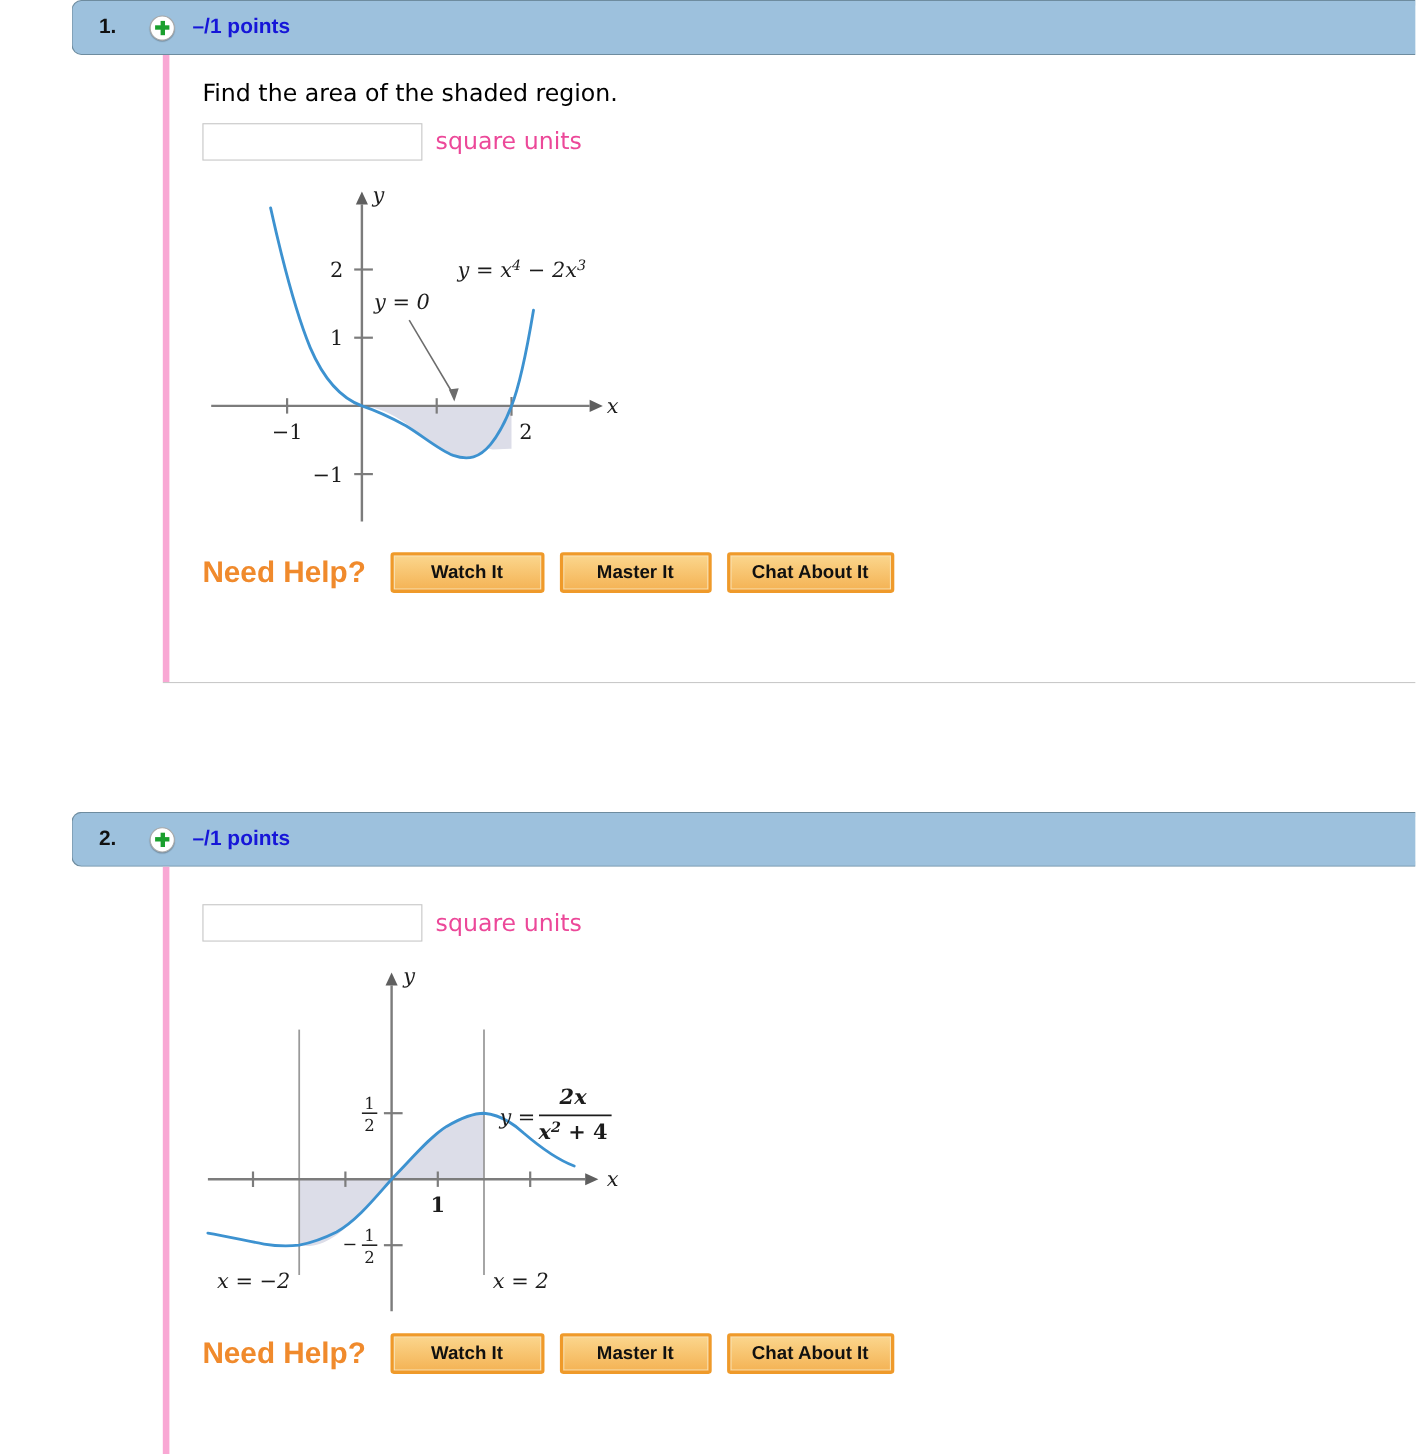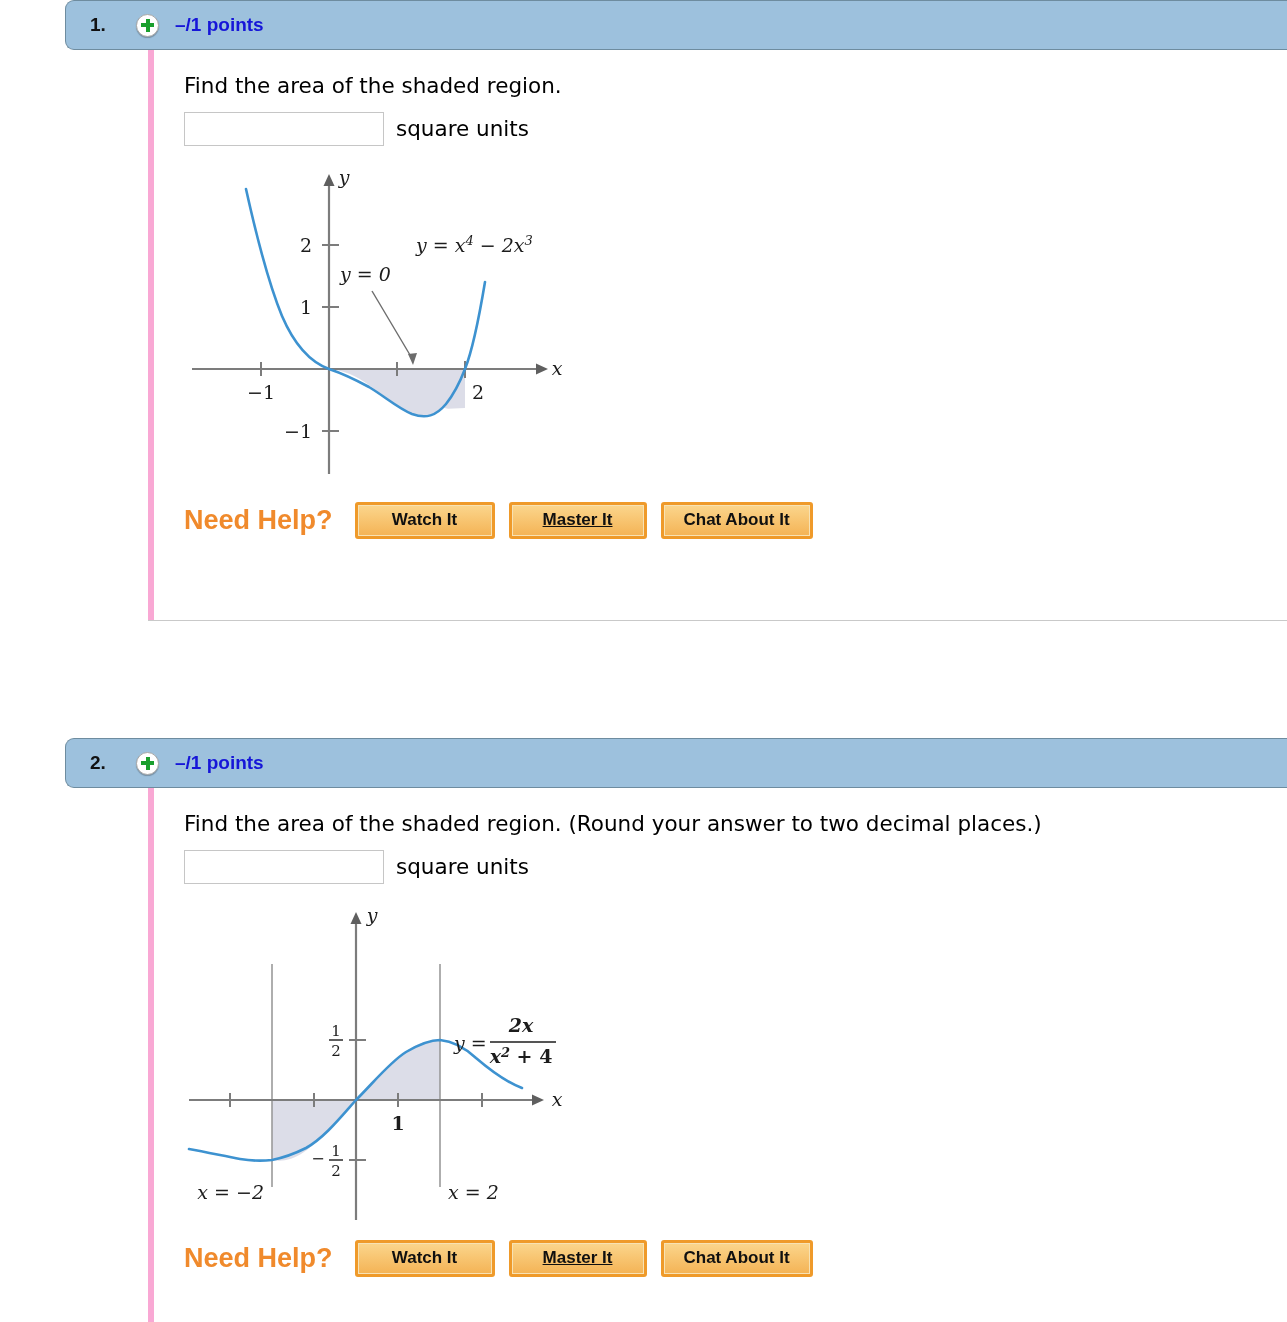--- a/index.html
+++ b/index.html
@@ -101,21 +101,21 @@
     background: #ffffff;
     box-sizing: border-box;
     outline: none;
     font-family: "DejaVu Sans", sans-serif;
     font-size: 16px;
     padding: 0 5px;
   }
   .answer-unit {
     font-family: "DejaVu Sans", sans-serif;
     font-size: 21.5px;
-    color: #000000;
+    color: #ec4899;
     margin-left: 12px;
   }
 
   .figure-wrap { margin-top: 18px; }
 
   
   .need-help-row {
     display: flex;
     align-items: center;
     margin-top: 4px;
@@ -135,21 +135,21 @@
     background: linear-gradient(to bottom, #fbd68d 0%, #f8c673 45%, #f4b355 100%);
     border: 3px solid #ef9a2a;
     border-radius: 3px;
     padding: 5px 0 6px 0;
     margin-right: 14px;
     text-align: center;
     box-shadow: inset 0 0 0 1px #f7e2b4;
     cursor: pointer;
   }
   .btn-watch  { width: 140px; }
-  .btn-master { width: 138px; text-decoration: underline; }
+  .btn-master { width: 138px; }
   .btn-chat   { width: 152px; }
 </style>
 </head>
 <body>
 
 <div id="page">
 
   <div class="question-block" style="top:0;">
 
     <div class="q-header">
@@ -232,21 +232,20 @@
   <div class="question-block" style="top:738px;">
 
     <div class="q-header">
       <span class="q-number">2.</span>
       <span class="plus-icon"></span>
       <span class="q-points">–/1 points</span>
     </div>
 
     <div class="q-body" style="height:584px;">
 
-      <div class="q-text">Find the area of the shaded region. (Round your answer to two decimal places.)</div>
 
       <div class="answer-row">
         <input class="answer-input" type="text" placeholder="" style="">
         <span class="answer-unit">square units</span>
       </div>
 
       <div class="figure-wrap">
         <svg width="410" height="330" viewBox="0 0 410 330">
 
           <path fill="#dcdde8" stroke="none" d="M88,198

